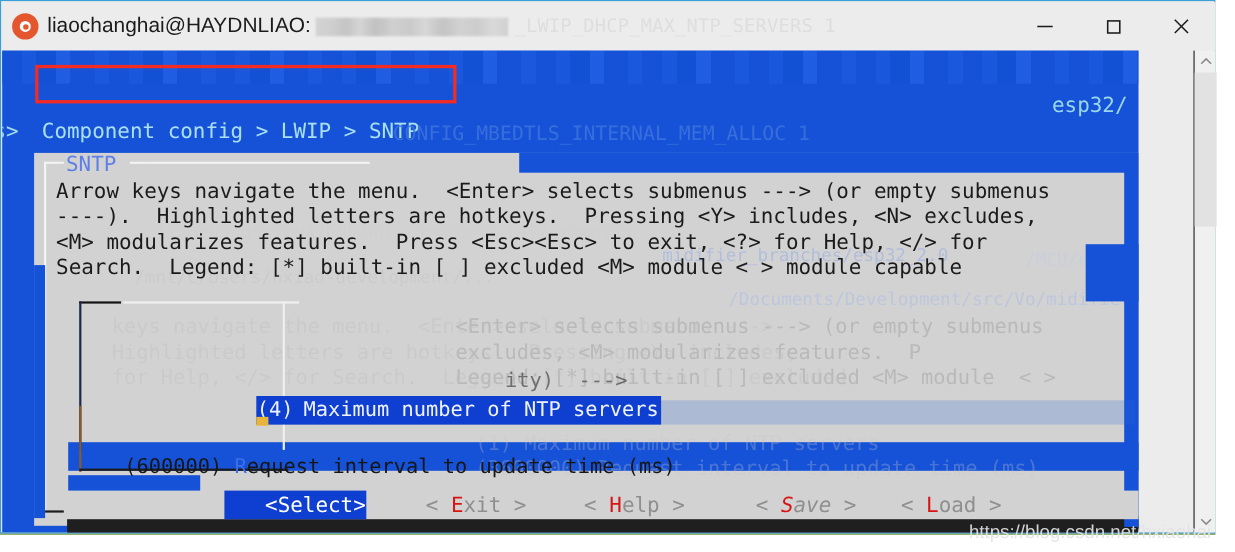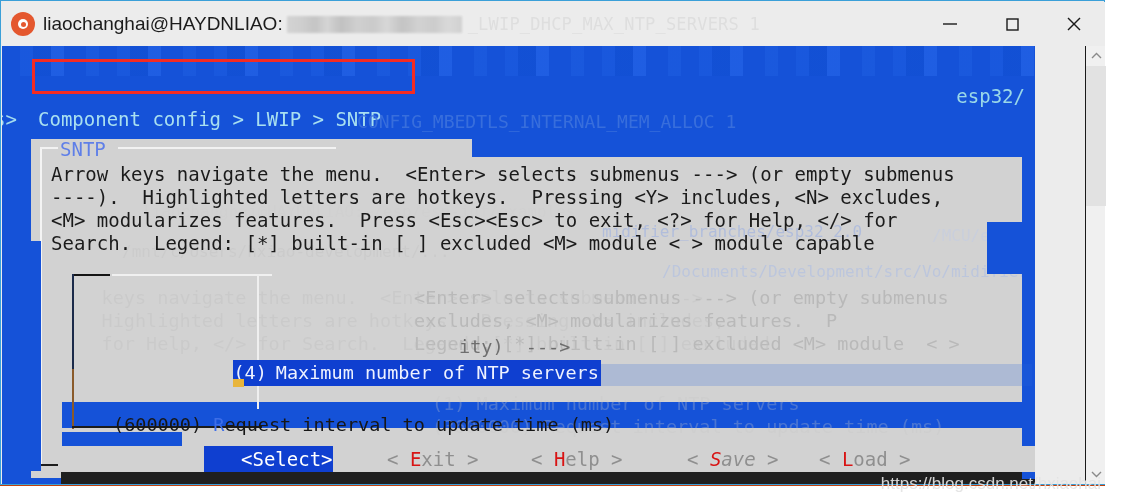--- a/index.html
+++ b/index.html
@@ -8,21 +8,21 @@
     width: 1123px; height: 502px;
     overflow: hidden;
     background: #ffffff;
     font-family: "Liberation Sans", sans-serif;
   }
 
   #app {
     position: relative;
     width: 1123px;
     height: 502px;
-    background: #c2410c;
+    background: #4d7c0f;
   }
 
   
   .win-frame {
     position: absolute;
     left: 0; top: 0;
     width: 1105px;
     height: 485px;
     border: 1px solid #3a9fd8;
     background: #ececec;

